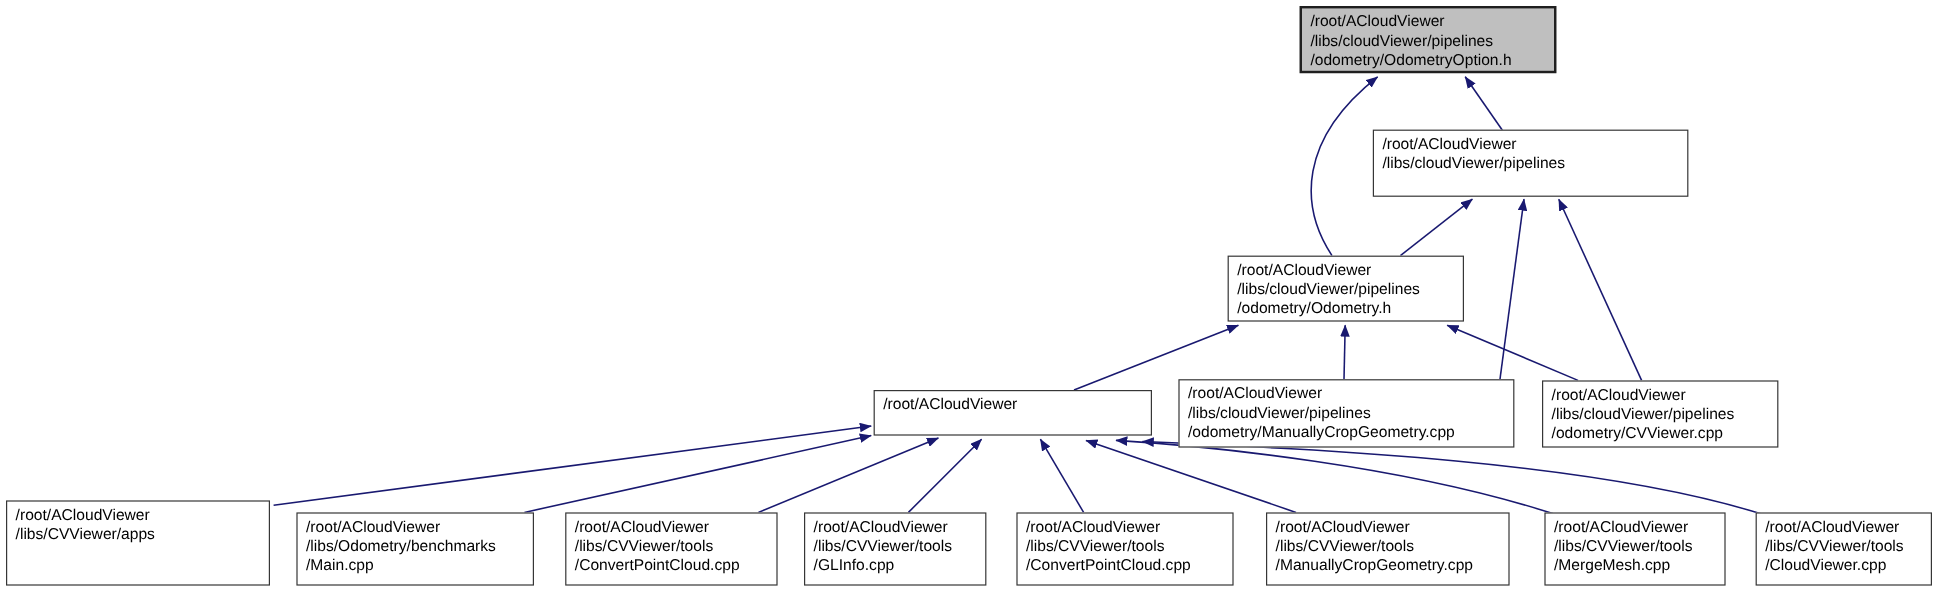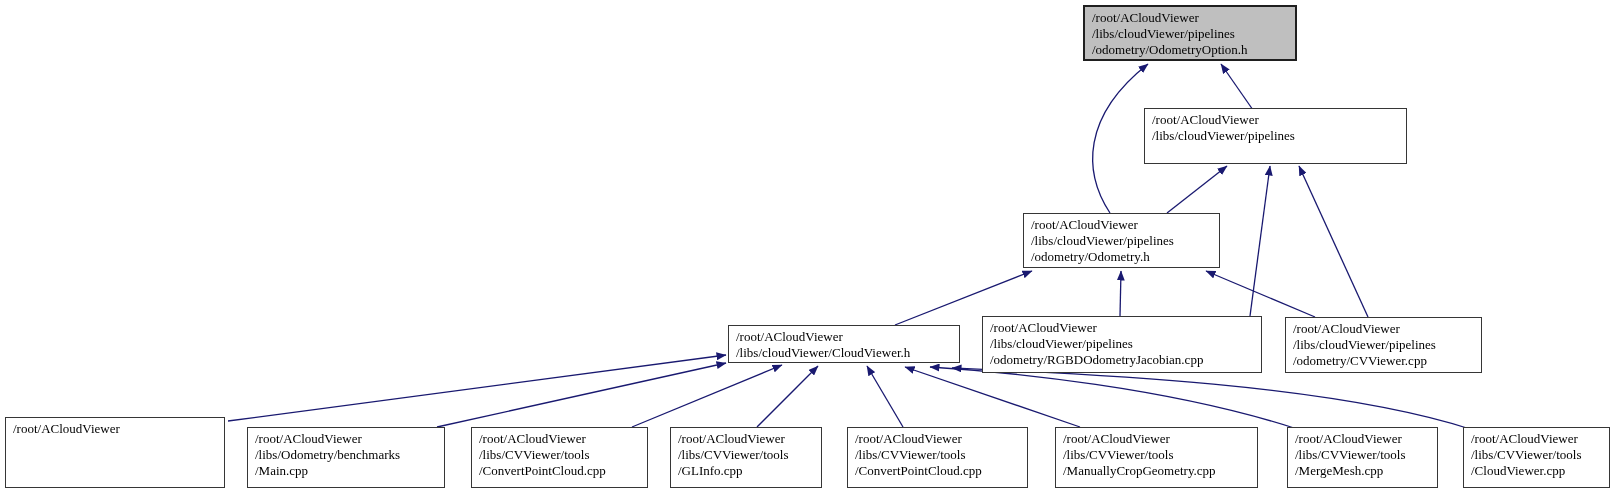--- a/index.html
+++ b/index.html
@@ -2,21 +2,21 @@
 <html><head>
 <meta charset="utf-8">
 <style>
   html,body{margin:0;padding:0;background:#ffffff;}
   #canvas{position:relative;width:1620px;height:497px;background:#ffffff;overflow:hidden;
           font-family:"Liberation Sans",sans-serif;}
   #edges{position:absolute;left:0;top:0;width:1620px;height:497px;z-index:0;}
   .node{position:absolute;box-sizing:border-box;background:#ffffff;border:1.5px solid #363636;
         color:#000;font-size:13px;line-height:16px;padding:3px 7px 2px 7px;white-space:nowrap;z-index:1;}
   .node.hl{background:#bfbfbf;border:2px solid #1f1f1f;}
-  .ln{text-align:left;font-family:Liberation Serif, serif;}
+  .ln{text-align:left;}
   .ln.c{text-align:left;}
 </style>
 </head>
 <body>
 
 <div id="canvas">
   <svg id="edges" xmlns="http://www.w3.org/2000/svg">
       <defs>
         <marker id="arrow" markerWidth="11" markerHeight="8" refX="9.5" refY="4" orient="auto" markerUnits="userSpaceOnUse">
           <path d="M0,0 L10,4 L0,8 Z" fill="#191970"></path>
@@ -48,34 +48,34 @@
       <div class="ln">/root/ACloudViewer</div>
       <div class="ln">/libs/cloudViewer/pipelines</div>
     </div>
     <div class="node" style="left: 1023px; top: 213px; width: 197px; height: 55px;">
       <div class="ln">/root/ACloudViewer</div>
       <div class="ln">/libs/cloudViewer/pipelines</div>
       <div class="ln c">/odometry/Odometry.h</div>
     </div>
     <div class="node" style="left: 728px; top: 325px; width: 232px; height: 38px;">
       <div class="ln">/root/ACloudViewer</div>
-      <div class="ln c">/libs/cloudViewer/CloudViewer.h</div>
     </div>
     <div class="node" style="left: 982px; top: 316px; width: 280px; height: 57px;">
       <div class="ln">/root/ACloudViewer</div>
       <div class="ln">/libs/cloudViewer/pipelines</div>
-      <div class="ln c">/odometry/RGBDOdometryJacobian.cpp</div>
+      <div class="ln c">/odometry/ManuallyCropGeometry.cpp</div>
     </div>
     <div class="node" style="left: 1285px; top: 317px; width: 197px; height: 56px;">
       <div class="ln">/root/ACloudViewer</div>
       <div class="ln">/libs/cloudViewer/pipelines</div>
       <div class="ln c">/odometry/CVViewer.cpp</div>
     </div>
     <div class="node" style="left: 5px; top: 417px; width: 220px; height: 71px;">
       <div class="ln">/root/ACloudViewer</div>
+      <div class="ln">/libs/CVViewer/apps</div>
     </div>
     <div class="node" style="left: 247px; top: 427px; width: 198px; height: 61px;">
       <div class="ln">/root/ACloudViewer</div>
       <div class="ln">/libs/Odometry/benchmarks</div>
       <div class="ln c">/Main.cpp</div>
     </div>
     <div class="node" style="left: 471px; top: 427px; width: 177px; height: 61px;">
       <div class="ln">/root/ACloudViewer</div>
       <div class="ln">/libs/CVViewer/tools</div>
       <div class="ln c">/ConvertPointCloud.cpp</div>

